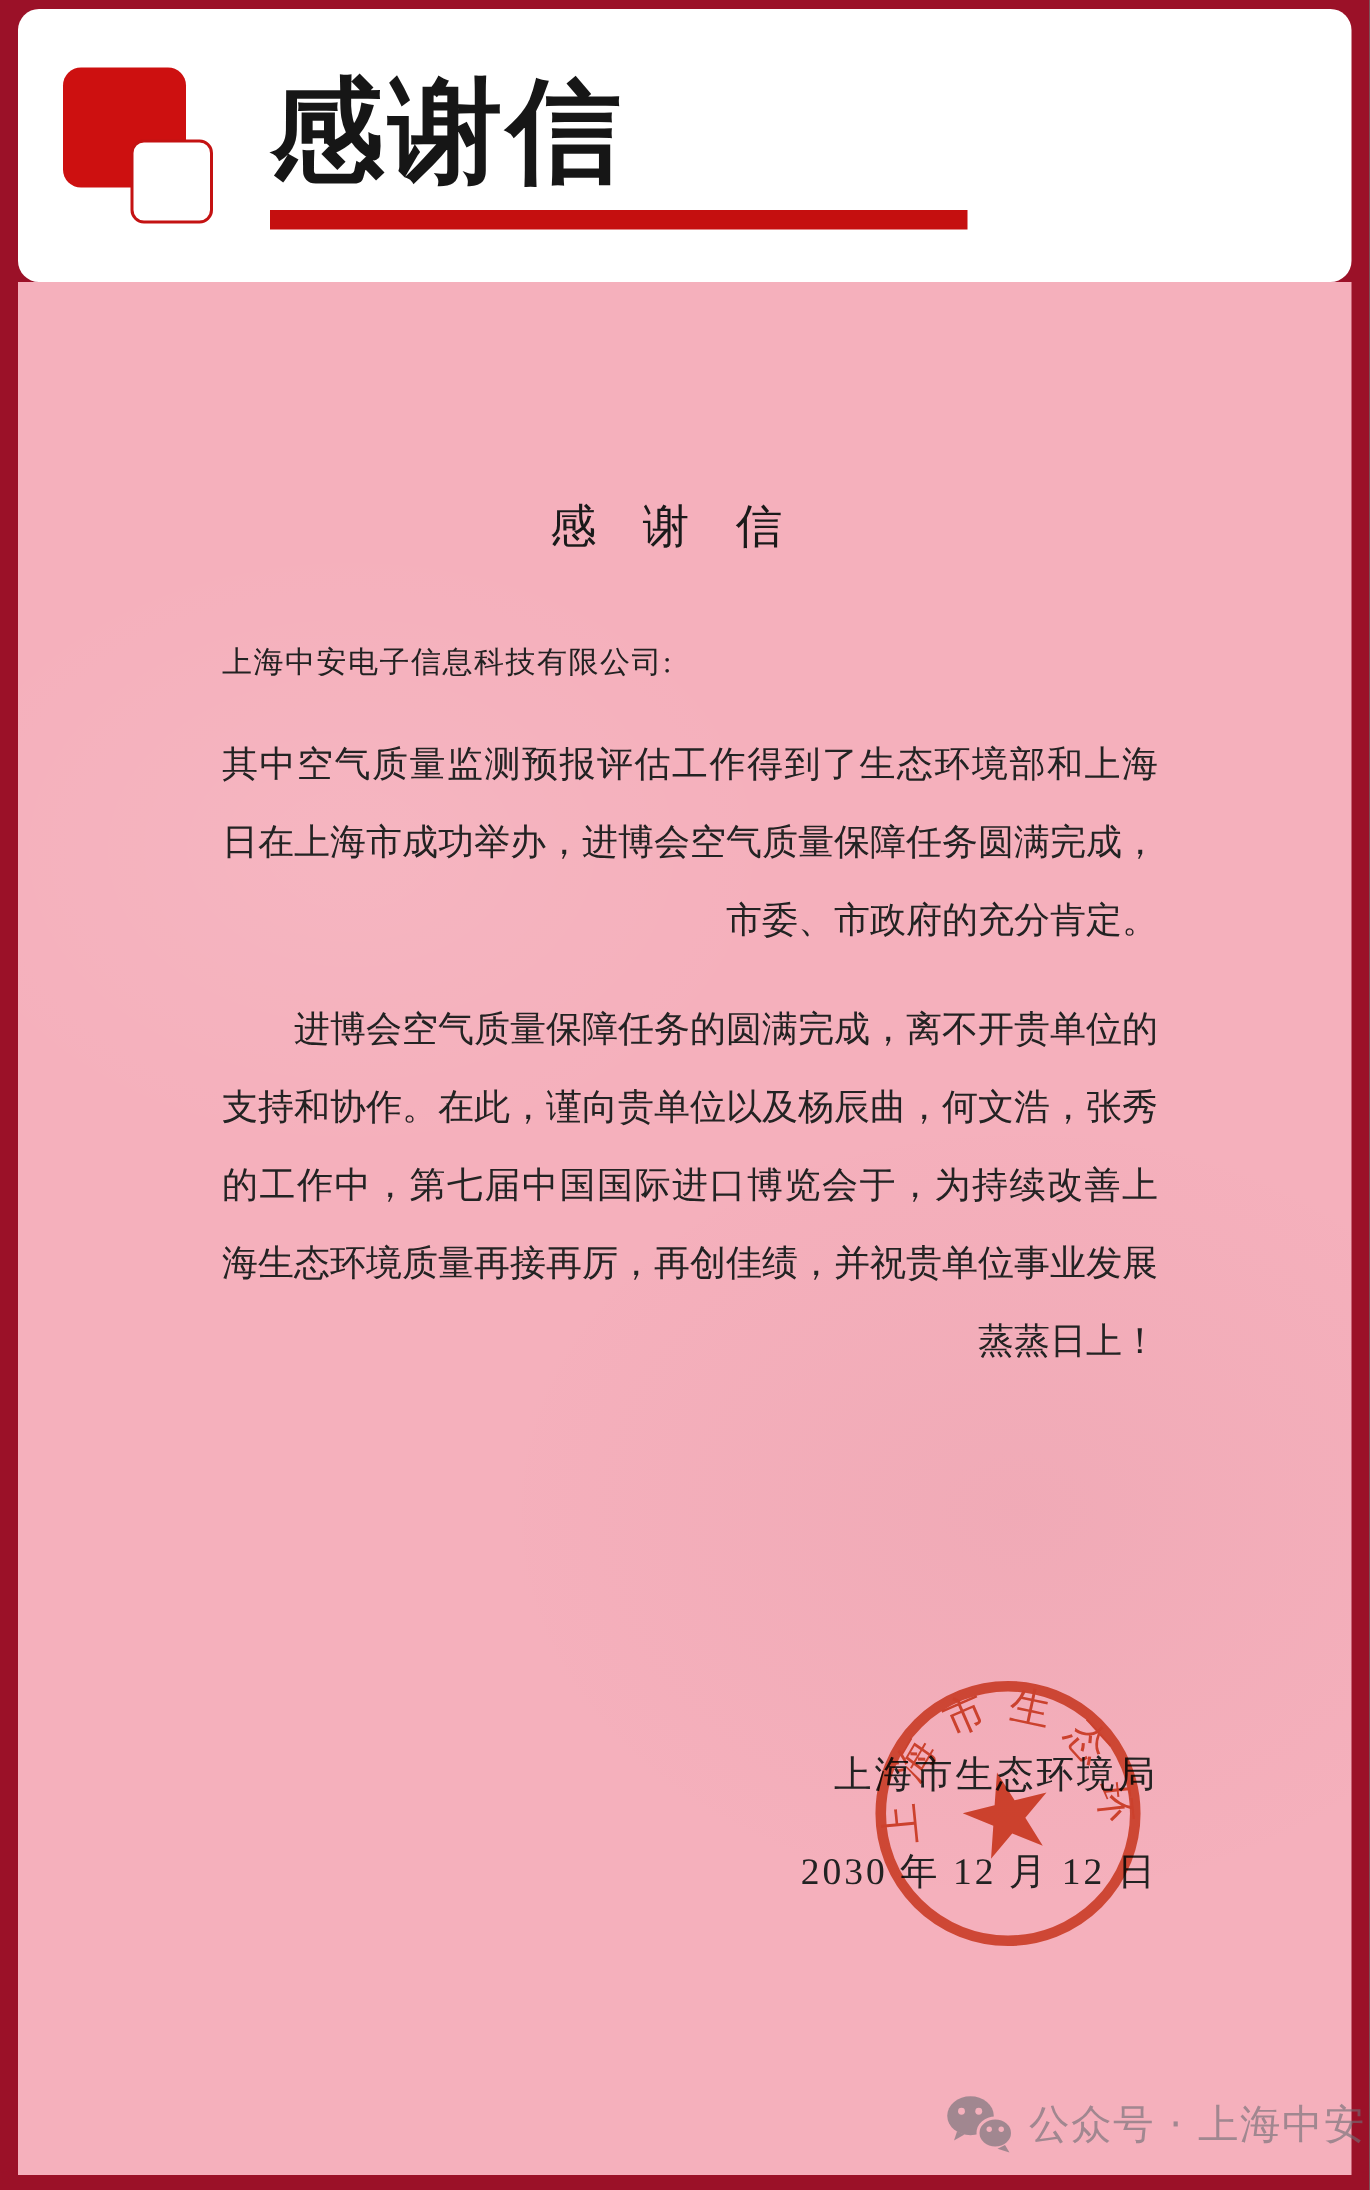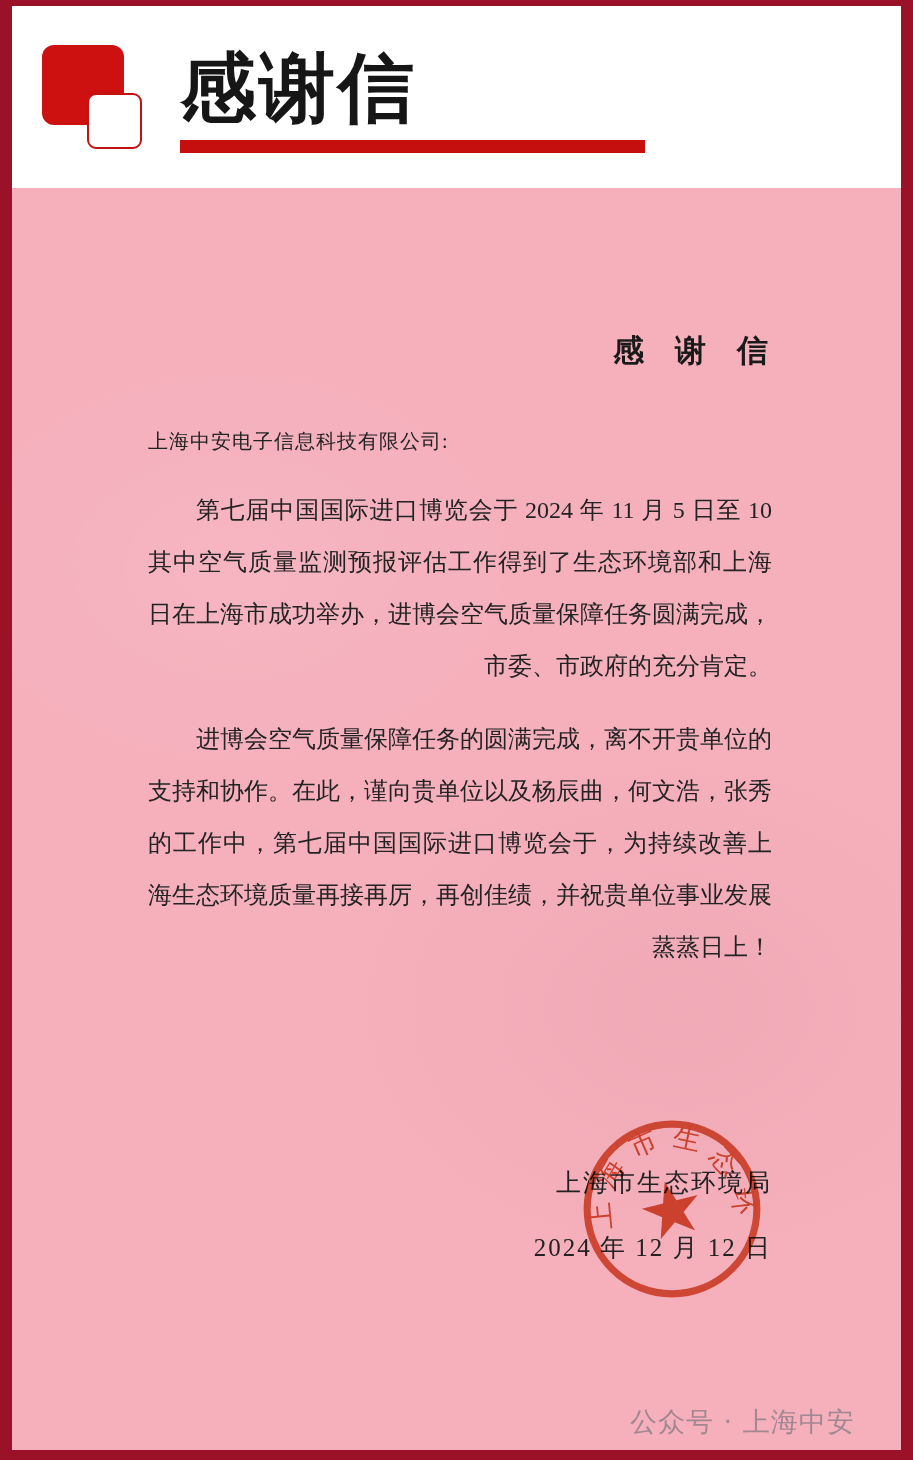--- a/index.html
+++ b/index.html
@@ -10,20 +10,21 @@
   html,body{background:#444;}
   .page{
     position:relative; width:913px; height:1460px;
     background:var(--frame); overflow:hidden;
     font-family:"Liberation Serif","DejaVu Serif",serif;
   }
   
   .header-band{
     position:absolute; left:12px; top:6px; width:889px; height:182px;
     background:#ffffff;
+    border-radius:14px;
   }
   .sq-red{
     position:absolute; left:30px; top:39px; width:82px; height:80px;
     background:#cd1010; border-radius:12px;
   }
   .sq-white{
     position:absolute; left:75px; top:87px; width:55px; height:56px;
     background:#ffffff; border:2.5px solid #c41212; border-radius:9px;
   }
   .header-title{
@@ -38,22 +39,22 @@
   
   .paper{
     position:absolute; left:12px; top:188px; width:889px; height:1262px;
     background:var(--paper);
     background-image:
       radial-gradient(ellipse 420px 300px at 25% 30%, rgba(255,255,255,.07), transparent 70%),
       radial-gradient(ellipse 500px 380px at 75% 65%, rgba(150,60,80,.05), transparent 70%);
     color:var(--ink);
   }
   .letter-title{
-    position:absolute; left:132px; top:142px; width:624px;
-    text-align:right; font-size:31px; font-weight:700;
+    position:absolute; left:120px; top:142px; width:624px;
+    text-align:center; font-size:31px; font-weight:400;
     white-space:pre; color:#1a1a1a;
   }
   .salutation{
     position:absolute; left:136px; top:240px; width:640px;
     font-size:20px; letter-spacing:1px; white-space:nowrap;
   }
   .body-lines{
     position:absolute; left:136px; top:296px; width:624px;
     font-size:24px; color:#232323;
   }
@@ -73,21 +74,21 @@
     text-align:right; font-size:25px; letter-spacing:2px; z-index:2;
   }
   
   .seal{
     position:absolute; left:559px; top:920px; width:202px; height:202px;
     z-index:3; mix-blend-mode:multiply; opacity:.92;
   }
   
   .watermark{
     position:absolute; left:618px; top:1206px; height:44px;
-    display:flex; align-items:center; gap:10px; opacity:.62;flex-direction:column;
+    display:flex; align-items:center; gap:10px; opacity:.62;
   }
   .watermark .wm-label{
     font-family:"DejaVu Sans","Liberation Sans",sans-serif;
     font-size:27px; color:var(--watermark); letter-spacing:1px; white-space:nowrap;
   }
 </style>
 </head>
 <body>
 
 <div class="page">
@@ -97,33 +98,32 @@
     <div class="sq-white"></div>
     <div class="header-title">感谢信</div>
     <div class="title-underline"></div>
   </div>
 
   <div class="paper">
     <div class="letter-title">感　谢　信</div>
     <div class="salutation">上海中安电子信息科技有限公司:</div>
 
     <div class="body-lines" id="body-lines">
-        <div class="bline fill indent">第七届中国国际进口博览会于 2024 年 11 月 5 日至 10</div>
         <div class="bline fill">其中空气质量监测预报评估工作得到了生态环境部和上海</div>
         <div class="bline fill">日在上海市成功举办，进博会空气质量保障任务圆满完成，</div>
         <div class="bline">市委、市政府的充分肯定。</div>
         <div class="bline fill indent pgap">进博会空气质量保障任务的圆满完成，离不开贵单位的</div>
         <div class="bline fill">支持和协作。在此，谨向贵单位以及杨辰曲，何文浩，张秀</div>
         <div class="bline fill">的工作中，第七届中国国际进口博览会于，为持续改善上</div>
         <div class="bline fill">海生态环境质量再接再厉，再创佳绩，并祝贵单位事业发展</div>
         <div class="bline">蒸蒸日上！</div>
       </div>
 
     <div class="signature">上海市生态环境局</div>
-    <div class="sign-date">2024 年 12 月 12 日</div>
+    <div class="sign-date">2030 年 12 月 12 日</div>
 
     <svg class="seal" viewBox="0 0 200 200">
       <circle cx="100" cy="100" r="84" fill="none" stroke="#d2512c" stroke-width="7" opacity="0.95"></circle>
       <defs>
         <path id="sealArc" d="M 41.7 121.1 A 62 62 0 1 1 158.3 121.1" fill="none"></path>
       </defs>
       <text font-size="27" fill="#d2512c" font-family="'Liberation Serif','DejaVu Serif',serif">
         <textPath id="seal-tp" href="#sealArc" startOffset="2" textLength="298" lengthAdjust="spacing">上海市生态环境局</textPath>
       </text>
       <polygon fill="#d2512c" transform="rotate(-14 100 102)" points="100,72 106.8,92.7 128.5,92.7 110.9,105.6 117.6,126.3 100,113.5 82.4,126.3 89.1,105.6 71.5,92.7 93.2,92.7"></polygon>

